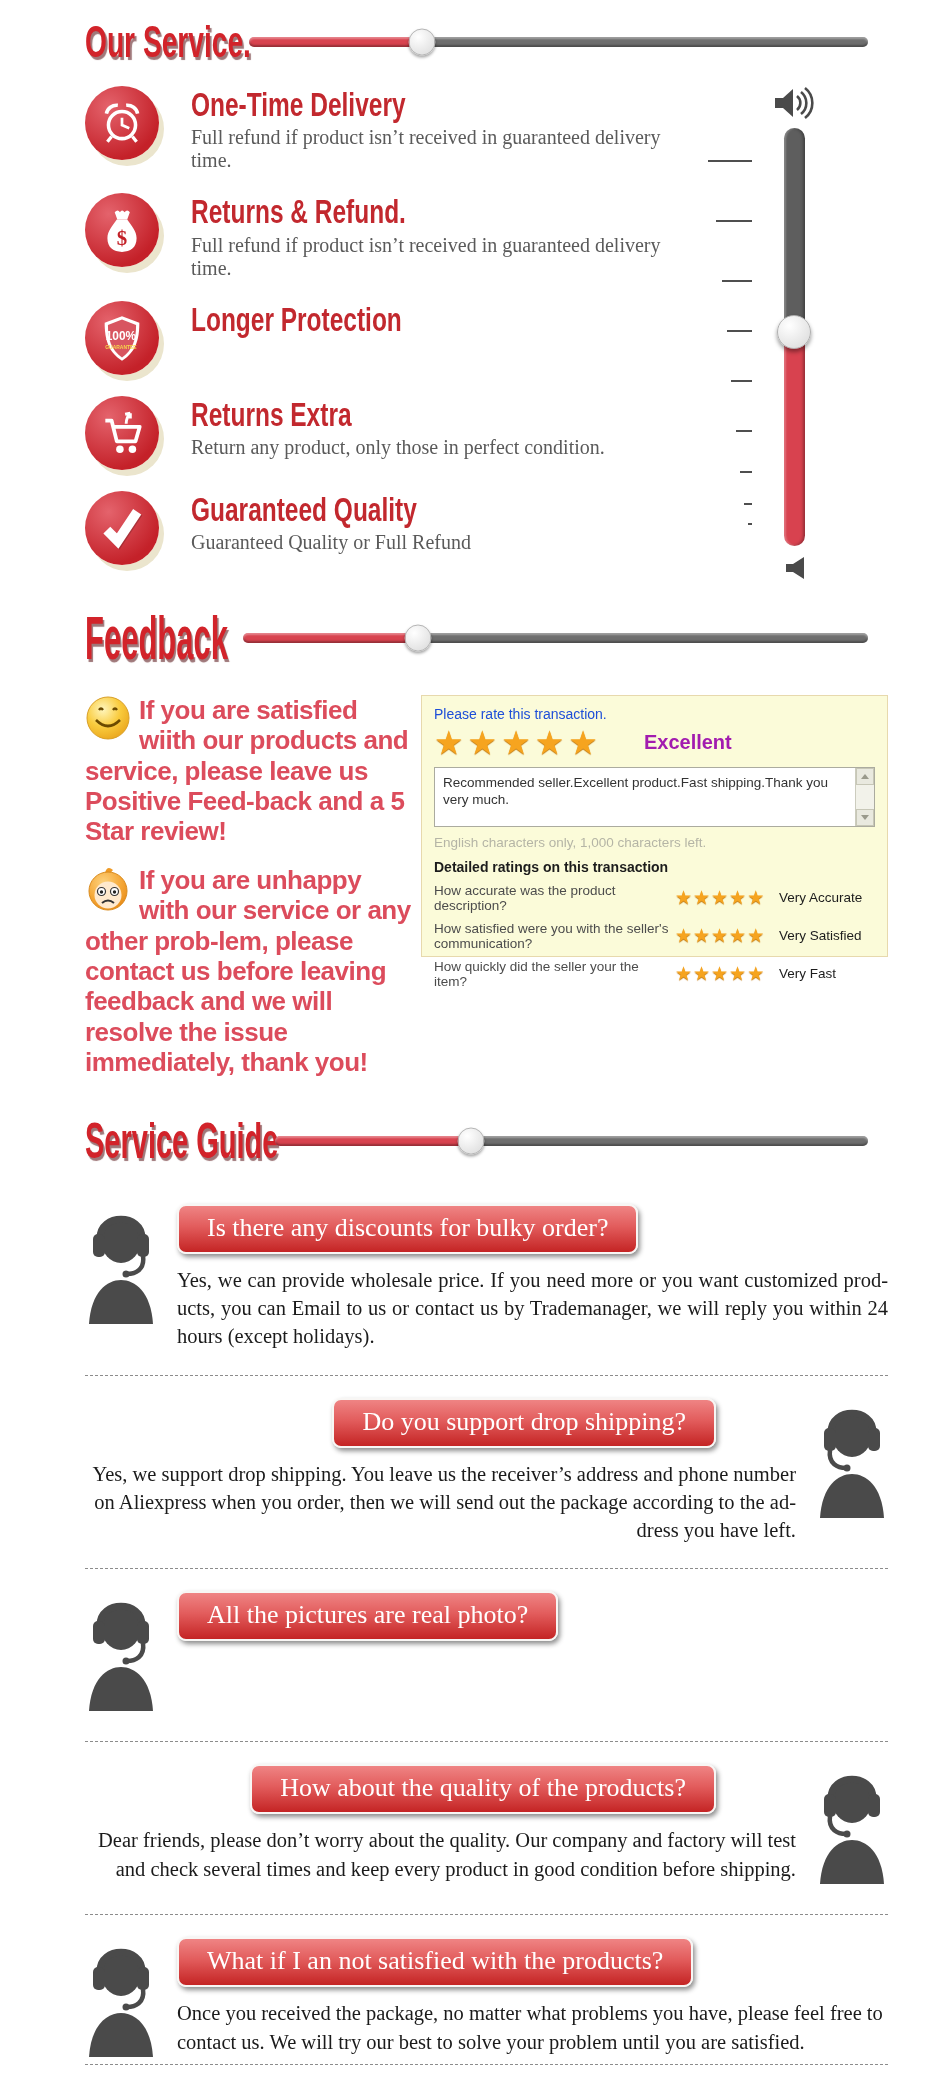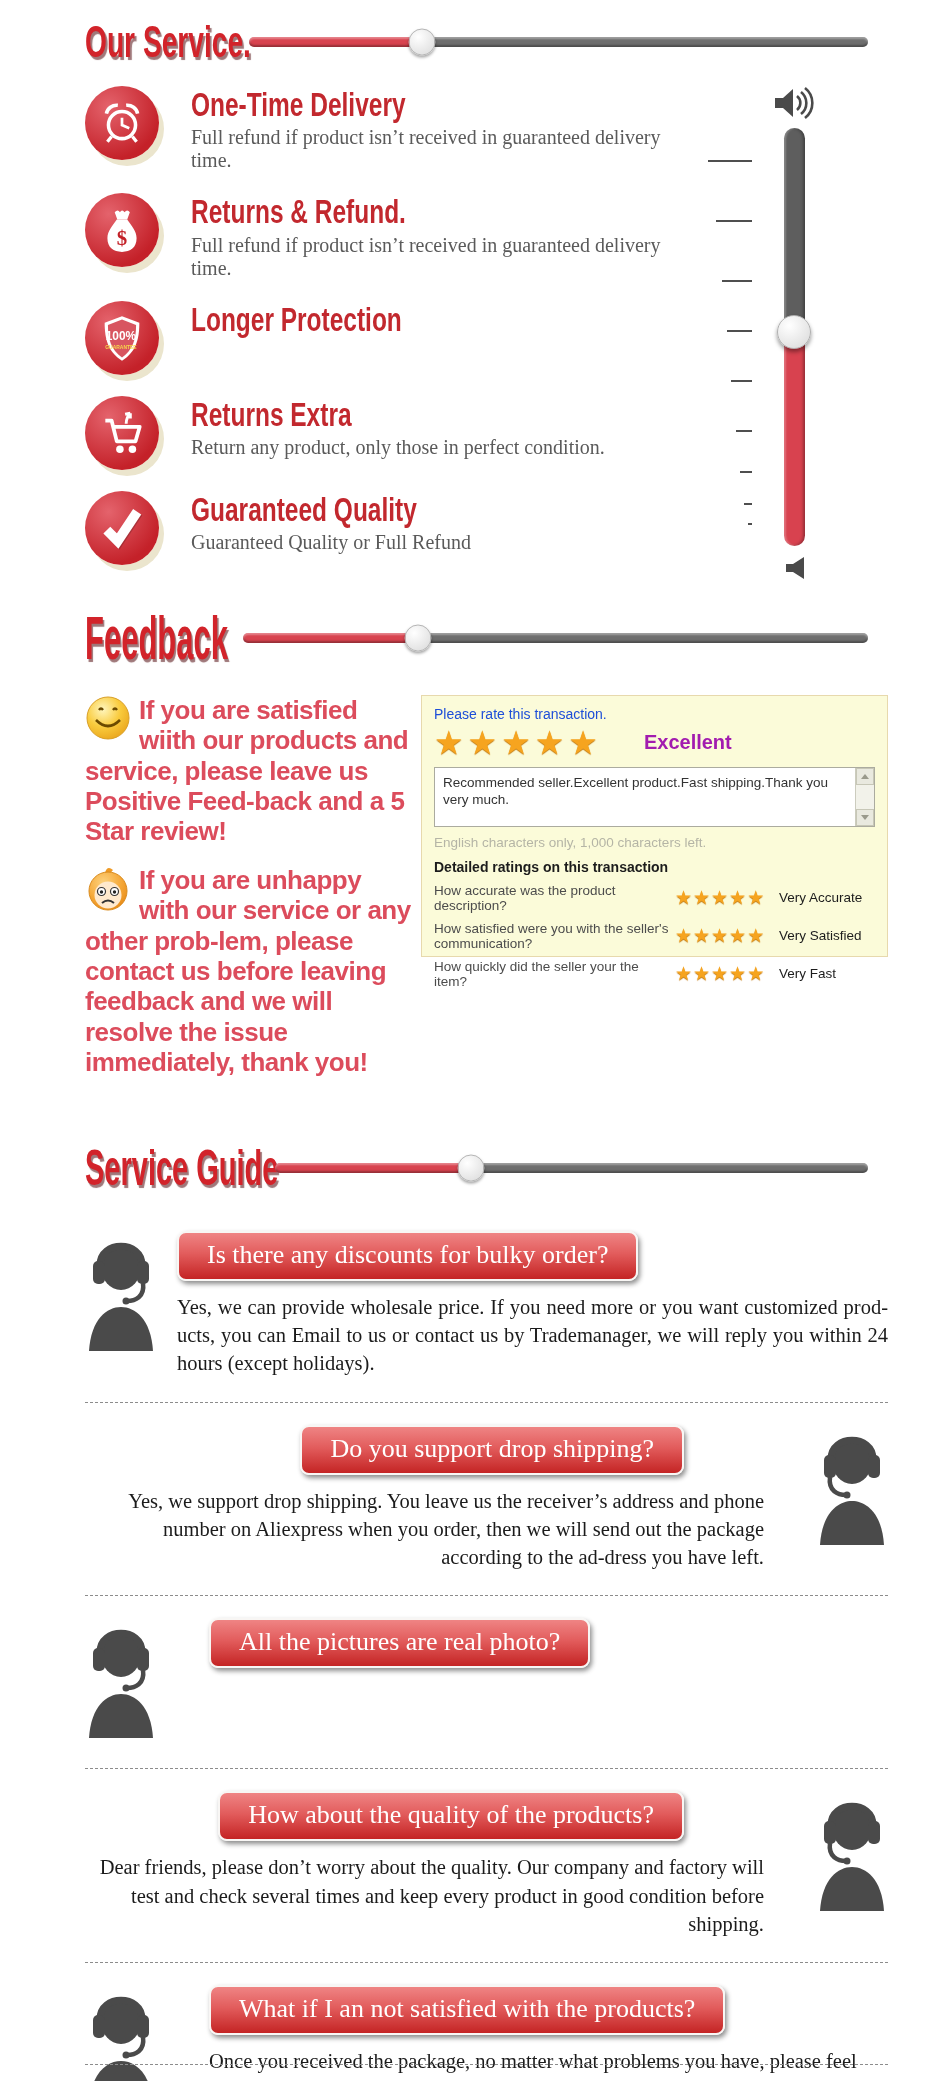--- a/index.html
+++ b/index.html
@@ -66,23 +66,23 @@
   .tri { width:0; height:0; border-left:4px solid transparent; border-right:4px solid transparent; }
   .tri.up { border-bottom:5px solid #9a9a8c; } .tri.dn { border-top:5px solid #9a9a8c; }
   .rf-note { color:#b5b5a6; font-size:13.5px; margin:8px 0 9px; }
   .rf-dt { font-weight:bold; font-size:14px; color:#1c1c1c; margin-bottom:8px; }
   .rf-row { display:flex; align-items:center; font-size:13.5px; color:#4c4c4c; margin:8px 0; }
   .rf-q { flex:1; }
   .small-stars { font-size:19px; letter-spacing:1px; width:96px; flex:0 0 auto; }
   .rf-lab { width:96px; flex:0 0 auto; color:#1c1c1c; margin-left:8px; }
 
   
-  .sec3 { margin-top:47px; }
+  .sec3 { margin-top:20px; }
   .qa { display:flex; margin:0 62px 0 85px; padding:22px 0 24px; }
-  .qa + .qa { border-top:1px dashed #8c8c8c;gap:32px; }
+  .qa + .qa { border-top:1px dashed #8c8c8c; }
   .qa-icon { flex:0 0 auto; width:72px; }
   .qa.left  .qa-icon { margin-right:20px; }
   .qa.right .qa-icon { margin-left:20px; order:2; }
   .qa-body { flex:1; }
   .qa.right .qa-body { text-align:right; }
   .q-btn { display:inline-block; color:#fff; font-family:"Liberation Serif", serif; font-size:26px;
            padding:7px 28px 9px; border-radius:9px; border:2px solid #f8f6f4;
            background:linear-gradient(180deg,#ef8484 0%, #e25c5c 45%, #c42424 100%);
            box-shadow:2px 3px 5px rgba(0,0,0,.45); margin-bottom:12px; white-space:nowrap; }
   .qa.right .q-btn { margin-right:80px; }

